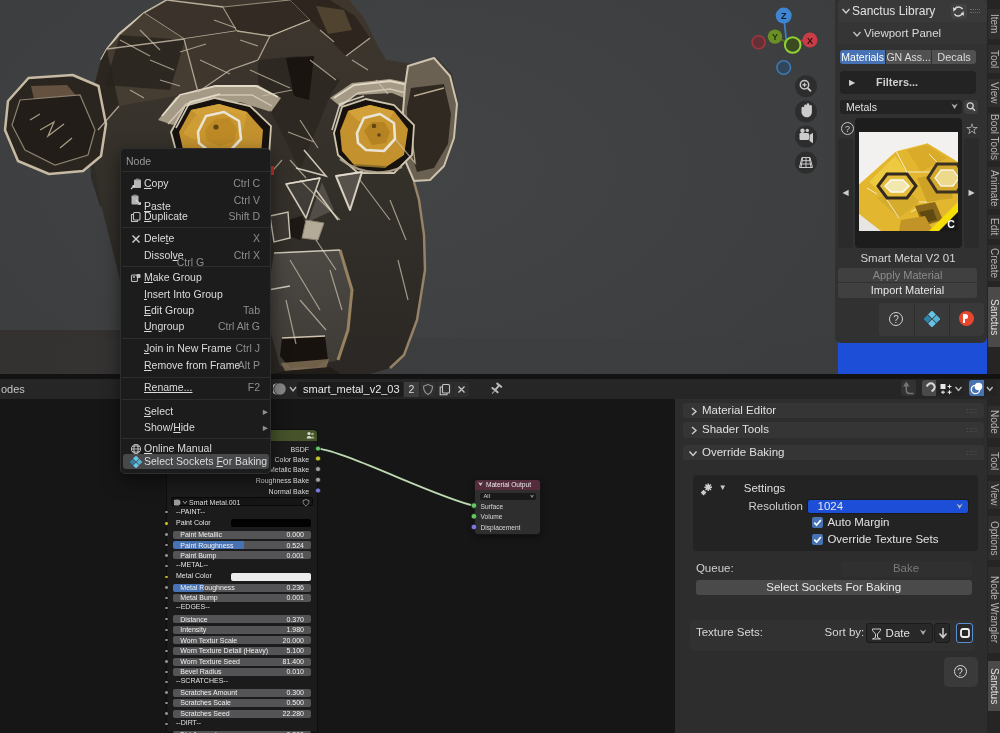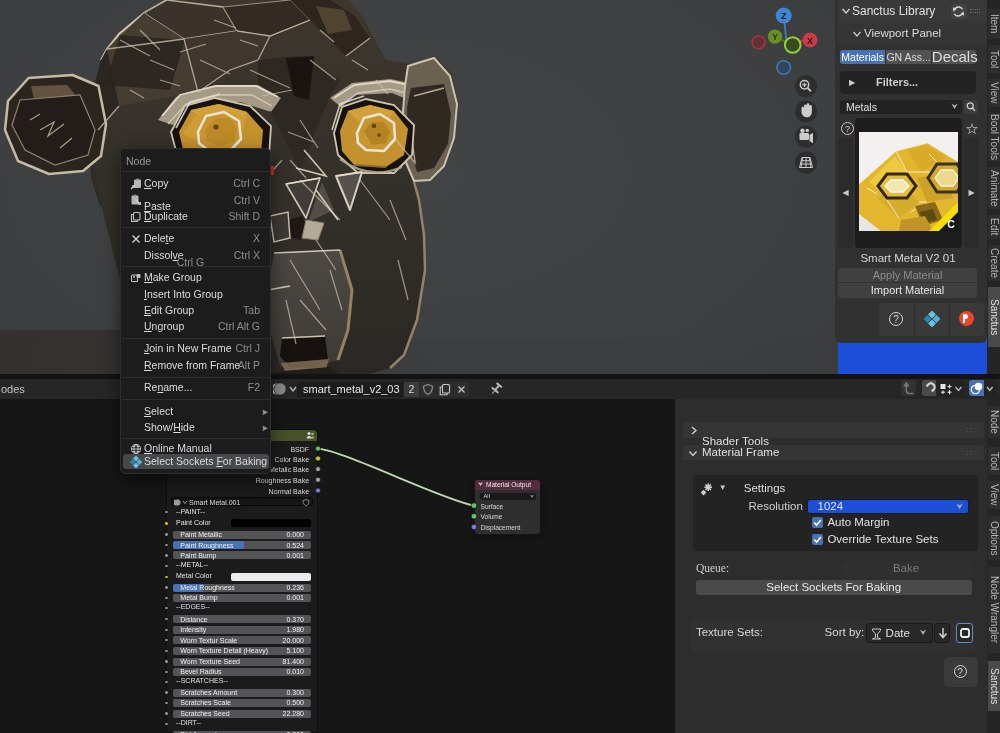--- a/index.html
+++ b/index.html
@@ -199,21 +199,21 @@
     </div>
     <div class="abs" style="left:132px;top:9px;width:10px;height:4px;border-top:1px dotted #6a6a6a;border-bottom:1px dotted #6a6a6a;"></div>
 
     <svg class="abs" style="left:14px;top:30px;" width="10" height="8">
         <path d="M1.5,2 L5,6 L8.5,2" stroke="#c4c4c4" stroke-width="1.4" fill="none"></path>
       </svg>
     <div class="abs" style="left:26px;top:26.5px;color:#dadada;font-size:11.5px;">Viewport Panel</div>
 
     <div class="abs" style="left:2px;top:49.5px;width:45.3px;height:14px;background:#4772b3;border-radius:3px 0 0 3px;color:#fff;font-size:10.5px;text-align:center;line-height:14px;">Materials</div>
     <div class="abs" style="left:48.3px;top:49.5px;width:44.5px;height:14px;background:#515151;color:#dcdcdc;font-size:10.5px;text-align:center;line-height:14px;">GN Ass...</div>
-    <div class="abs" style="left:93.8px;top:49.5px;width:44.5px;height:14px;background:#515151;border-radius:0 3px 3px 0;color:#dcdcdc;font-size:15px;text-align:center;line-height:14px;">Decals</div>
+    <div class="abs" style="left:93.8px;top:49.5px;width:44.5px;height:14px;background:#515151;border-radius:0 3px 3px 0;color:#dcdcdc;font-size:11px;text-align:center;line-height:14px;">Decals</div>
 
     <div class="abs" style="left:2px;top:70.5px;width:136px;height:23px;background:#232323;border-radius:4px;">
       <span style="position:absolute;left:9px;top:7px;color:#d0d0d0;font-size:8px;">▶</span>
       <span style="position:absolute;left:36px;top:5px;color:#cfcfcf;font-size:11px;font-weight:bold;">Filters...</span>
     </div>
 
     <div class="abs" style="left:2px;top:100px;width:122px;height:14px;background:#232323;border-radius:3px;">
       <span style="position:absolute;left:6px;top:1px;color:#e0e0e0;font-size:10.5px;">Metals</span>
       <span style="position:absolute;right:4px;top:2px;color:#b0b0b0;font-size:8px;">⮟</span>
     </div>
@@ -529,32 +529,39 @@
     </div>
     <svg class="abs" style="left:469px;top:101px;" width="10" height="32">
       <circle cx="5" cy="5.6" r="2.8" fill="#63c763" stroke="#111" stroke-width="0.7"></circle>
       <circle cx="5" cy="16.3" r="2.8" fill="#63c763" stroke="#111" stroke-width="0.7"></circle>
       <circle cx="5" cy="27" r="2.8" fill="#7a7ae0" stroke="#111" stroke-width="0.7"></circle>
     </svg>
   </div>
 
   <div class="abs" id="npanel" style="left:675px;top:399px;width:312px;height:334px;background:#2d2d2d;color:#dcdcdc;font-size:11.5px;">
 
+    <div class="abs" style="left:8px;top:3.6px;width:301px;height:15.6px;background:#353535;border-radius:3px;">
+      <svg class="abs" style="left:7px;top:4px;" width="8" height="9">
+          <path d="M2,1 L6,4.5 L2,8" stroke="#cdcdcd" stroke-width="1.4" fill="none"></path>
+        </svg>
+      <span class="abs" style="left:19px;top:1px;color:#e0e0e0;">Material Editor</span>
+      <span class="abs" style="right:6px;top:4px;color:#6f6f6f;font-size:7px;letter-spacing:1px;">::::</span>
+    </div>
     <div class="abs" style="left:8px;top:23.4px;width:301px;height:15.6px;background:#353535;border-radius:3px;">
       <svg class="abs" style="left:7px;top:4px;" width="8" height="9">
           <path d="M2,1 L6,4.5 L2,8" stroke="#cdcdcd" stroke-width="1.4" fill="none"></path>
         </svg>
-      <span class="abs" style="left:19px;top:1px;color:#e0e0e0;margin-top:12px;">Shader Tools</span>
+      <span class="abs" style="left:19px;top:1px;color:#e0e0e0;">Shader Tools</span>
       <span class="abs" style="right:6px;top:4px;color:#6f6f6f;font-size:7px;letter-spacing:1px;">::::</span>
     </div>
     <div class="abs" style="left:8px;top:45.8px;width:301px;height:15.6px;background:#353535;border-radius:3px 3px 0 0;">
       <svg class="abs" style="left:5px;top:5px;" width="10" height="8">
           <path d="M1.5,1.5 L5,5.5 L8.5,1.5" stroke="#cdcdcd" stroke-width="1.4" fill="none"></path>
         </svg>
-      <span class="abs" style="left:19px;top:1px;color:#e0e0e0;">Material Frame</span>
+      <span class="abs" style="left:19px;top:1px;color:#e0e0e0;">Override Baking</span>
       <span class="abs" style="right:6px;top:4px;color:#6f6f6f;font-size:7px;letter-spacing:1px;">::::</span>
     </div>
 
     <div class="abs" style="left:17.8px;top:75.6px;width:284.8px;height:76.4px;background:#232323;border-radius:4px;">
       <svg class="abs" style="left:7px;top:7px;" width="14" height="14" viewBox="0 0 14 14">
         <g fill="#d0d0d0">
           <circle cx="8.2" cy="5.2" r="2.1"></circle>
           <g stroke="#d0d0d0" stroke-width="1.5">
               <line x1="8.2" y1="1.4" x2="8.2" y2="9"></line>
               <line x1="4.4" y1="5.2" x2="12" y2="5.2"></line>
@@ -584,21 +591,21 @@
       </div>
       <span class="abs" style="left:134.6px;top:41.8px;color:#e2e2e2;">Auto Margin</span>
       <div class="abs" style="left:119px;top:59.8px;width:11px;height:11px;background:#4772b3;border-radius:2px;">
         <svg width="11" height="11">
             <path d="M2.3,5.6 l2.3,2.5 l4.3,-5" stroke="#fff" stroke-width="1.6" fill="none"></path>
           </svg>
       </div>
       <span class="abs" style="left:134.6px;top:58.8px;color:#e2e2e2;">Override Texture Sets</span>
     </div>
 
-    <span class="abs" style="left:20.9px;top:163px;color:#cfcfcf;font-family:Liberation Serif, serif;">Queue:</span>
+    <span class="abs" style="left:20.9px;top:163px;color:#cfcfcf;">Queue:</span>
     <div class="abs" style="left:165.5px;top:161.7px;width:131.1px;height:15.9px;background:#303030;border-radius:3px;color:#7a7a7a;text-align:center;line-height:15.9px;">Bake</div>
     <div class="abs" style="left:20.9px;top:181px;width:275.7px;height:15.4px;background:#4a4a4a;border-radius:3px;color:#e8e8e8;text-align:center;line-height:15.4px;">Select Sockets For Baking</div>
 
     <div class="abs" style="left:15.3px;top:221px;width:285px;height:31.4px;background:#313131;border-radius:4px;"></div>
     <span class="abs" style="left:20.9px;top:226.5px;color:#d8d8d8;">Texture Sets:</span>
     <span class="abs" style="left:149.6px;top:226.5px;color:#d8d8d8;">Sort by:</span>
     <div class="abs" style="left:190.6px;top:224.4px;width:67px;height:19.3px;background:#282828;border-radius:3px;border:1px solid #1a1a1a;">
       <svg class="abs" style="left:4px;top:3.5px;" width="11" height="12" viewBox="0 0 11 12">
         <path d="M1.5,1 L9.5,1 L9.5,2.5 L6.5,6 L6.5,9.5 L9.5,11 L1.5,11 L4.5,9.5 L4.5,6 L1.5,2.5 Z" fill="none" stroke="#cccccc" stroke-width="1"></path>
       </svg>
@@ -676,21 +683,21 @@
         <div class="abs" style="left:23px;top:155px;color:#dcdcdc;"><u>E</u>dit Group</div>
         <div class="abs" style="left:0;top:155px;width:139px;text-align:right;color:#8e8e8e;">Tab</div>
         <div class="abs" style="left:23px;top:171.4px;color:#dcdcdc;"><u>U</u>ngroup</div>
         <div class="abs" style="left:0;top:171.4px;width:139px;text-align:right;color:#8e8e8e;">Ctrl Alt G</div>
         <div class="abs" style="left:1px;top:188.9px;width:148px;height:1px;background:#2d2d2d;"></div>
         <div class="abs" style="left:23px;top:193.3px;color:#dcdcdc;"><u>J</u>oin in New Frame</div>
         <div class="abs" style="left:0;top:193.3px;width:139px;text-align:right;color:#8e8e8e;">Ctrl J</div>
         <div class="abs" style="left:23px;top:209.8px;color:#dcdcdc;"><u>R</u>emove from Frame</div>
         <div class="abs" style="left:0;top:209.8px;width:139px;text-align:right;color:#8e8e8e;">Alt P</div>
         <div class="abs" style="left:1px;top:227.7px;width:148px;height:1px;background:#2d2d2d;"></div>
-        <div class="abs" style="left:23px;top:231.7px;color:#dcdcdc;">Re<u>n</u>ame...</div>
+        <div class="abs" style="left:23px;top:231.7px;color:#dcdcdc;text-decoration:underline;">Re<u>n</u>ame...</div>
         <div class="abs" style="left:0;top:231.7px;width:139px;text-align:right;color:#8e8e8e;">F2</div>
         <div class="abs" style="left:1px;top:249.6px;width:148px;height:1px;background:#2d2d2d;"></div>
         <div class="abs" style="left:23px;top:255.5px;color:#dcdcdc;"><u>S</u>elect</div>
         <div class="abs" style="left:0;top:255.5px;width:147px;text-align:right;color:#8e8e8e;">▸ </div>
         <div class="abs" style="left:23px;top:271.9px;color:#dcdcdc;">Show/<u>H</u>ide</div>
         <div class="abs" style="left:0;top:271.9px;width:147px;text-align:right;color:#8e8e8e;">▸ </div>
         <div class="abs" style="left:1px;top:289.4px;width:148px;height:1px;background:#2d2d2d;"></div>
         <div class="abs" style="left:9px;top:293.9px;"><svg width="12" height="12" viewBox="0 0 12 12">
             <g fill="none" stroke="#c0c0c0" stroke-width="1">
               <circle cx="6" cy="6" r="4.6"></circle>

